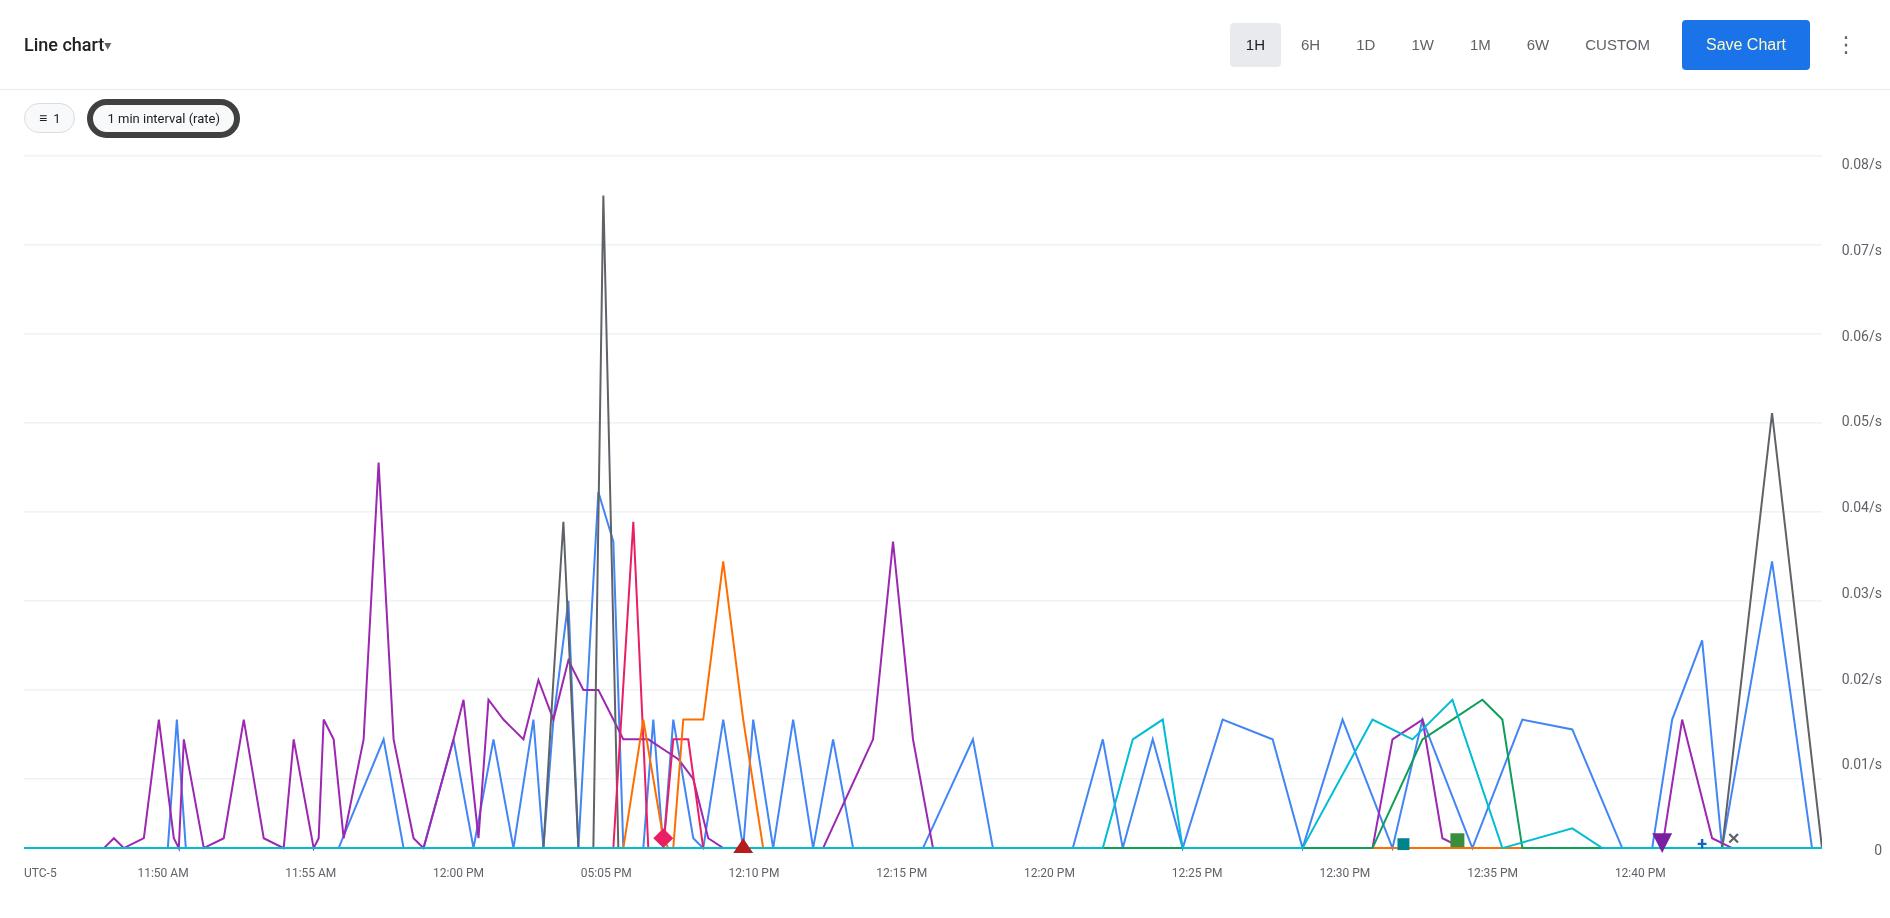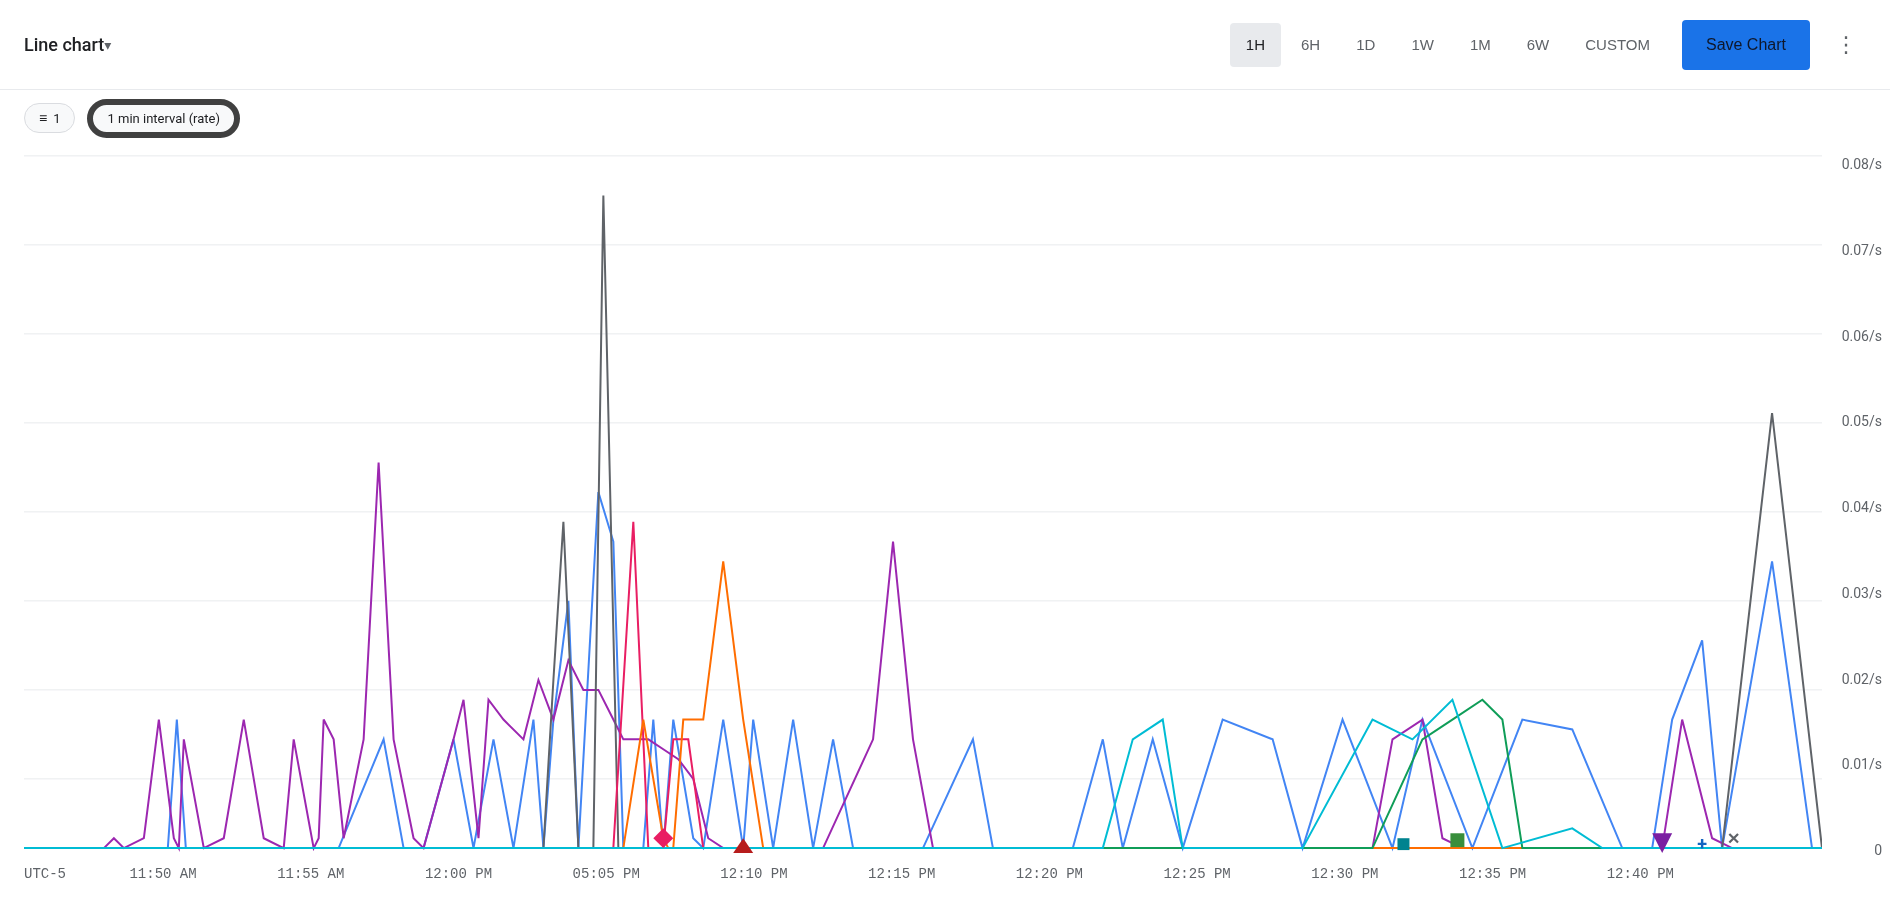--- a/index.html
+++ b/index.html
@@ -55,21 +55,21 @@
       height: 44px;
     }
 
     .time-btn.active {
       background: #e8eaed;
       color: #202124;
     }
 
     .save-chart-btn {
       background: #1a73e8;
-      color: #0f172a;
+      color: #fef9c3;
       border: none;
       border-radius: 4px;
       padding: 10px 24px;
       font-size: 16px;
       font-weight: 500;
       cursor: pointer;
       height: 50px;
     }
 
     .more-btn {
@@ -155,25 +155,24 @@
       left: 0;
       right: 60px;
       height: 60px;
       display: flex;
       align-items: flex-start;
       padding-top: 8px;
     }
 
     .x-label {
       position: absolute;
-      font-size: 14px;
+      font-size: 12px;
       color: #5f6368;
       transform: translateX(-50%);
       white-space: nowrap;
-      font-family: Liberation Mono, monospace;
     }
   </style>
 </head>
 <body>
 
 <div class="top-bar">
   <div class="chart-type-selector">
     <span>Line chart</span>
     <span class="dropdown-arrow">▾</span>
   </div>

